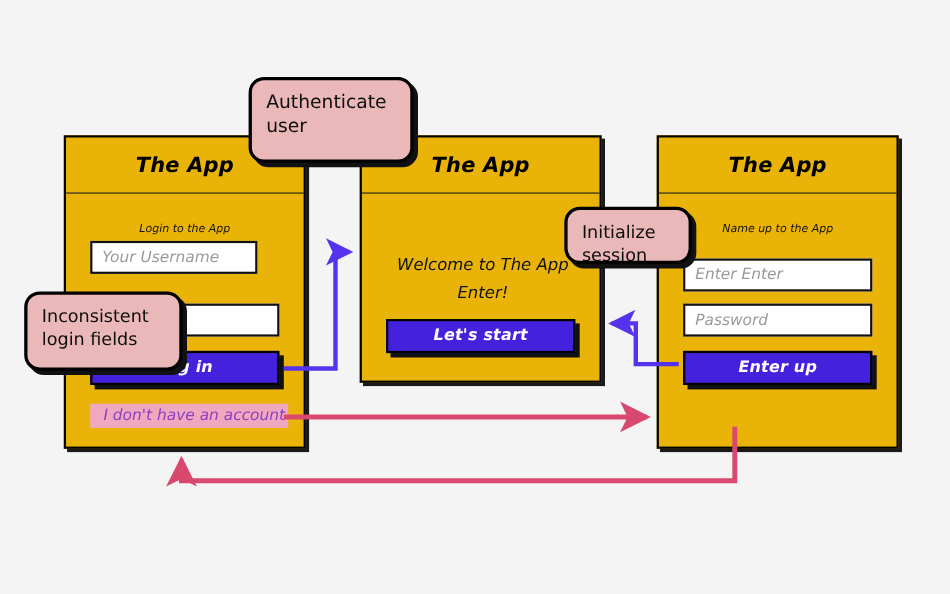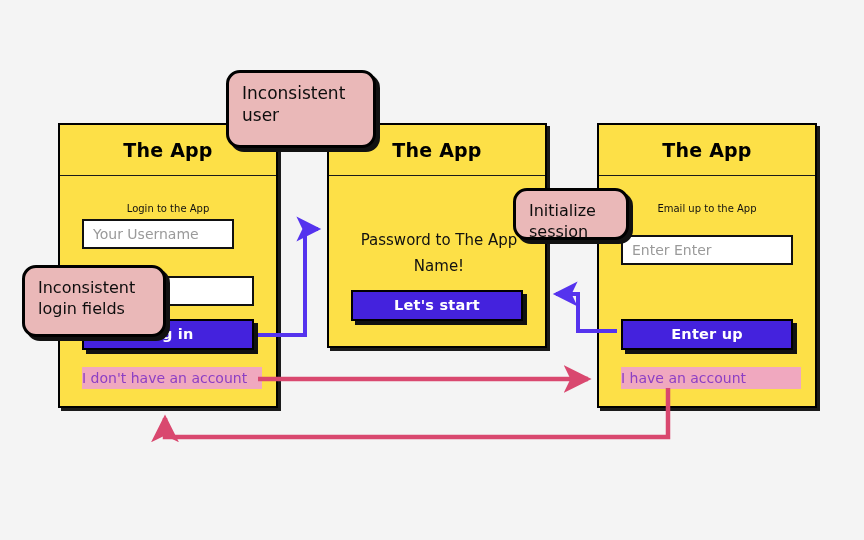--- a/index.html
+++ b/index.html
@@ -18,25 +18,26 @@
   #canvas {
     position: absolute;
     left: 0; top: 0;
     width: 864px;
     height: 540px;
   }
 
   
   .panel {
     position: absolute;
-    background: #fde047;
+    background: #eab308;
     border: 2.5px solid #000000;
     box-sizing: border-box;
     box-shadow: 3px 3px 0 0 #1a1a1a;
     z-index: 10;
+    font-style: italic;
   }
   .panel-title {
     position: absolute;
     left: 0;
     right: 0;
     top: 0;
     height: 50px;
     line-height: 50px;
     text-align: center;
     font-size: 19px;
@@ -86,21 +87,21 @@
     letter-spacing: .2px;
   }
   .link-hl {
     position: absolute;
     box-sizing: border-box;
     height: 22px;
     line-height: 22px;
     background: #f0a8bf;
     color: #8c3fc4;
     font-size: 14px;
-    padding: 0 0;
+    padding: 0 12px;
     white-space: nowrap;
     overflow: hidden;
   }
   .center-text {
     position: absolute;
     text-align: center;
     font-size: 15px;
     color: #111;
     line-height: 26px;
   }
@@ -142,32 +143,32 @@
       <div class="field" style="left:22px; top:44px; width:152px;">Your Username</div>
       <div class="field" style="left:22px; top:101px; width:172px;"></div>
       <div class="btn" style="left:22px; top:144px; width:172px;">Log in</div>
       <div class="link-hl" style="left:22px; top:192px; width:180px;">I don't have an account</div>
     </div>
   </div>
 
   <div class="panel" style="left:327px; top:123px; width:220px; height:225px;">
     <div class="panel-title">The App</div>
     <div class="panel-body">
-      <div class="center-text" style="left:14px; top:52px; width:192px;">Password to The App Name!</div>
+      <div class="center-text" style="left:14px; top:52px; width:192px;">Welcome to The App Enter!</div>
       <div class="btn" style="left:22px; top:115px; width:172px;">Let's start</div>
     </div>
   </div>
 
   <div class="panel" style="left:597px; top:123px; width:220px; height:285px;">
     <div class="panel-title">The App</div>
     <div class="panel-body">
-      <div class="panel-heading">Email up to the App</div>
+      <div class="panel-heading">Name up to the App</div>
       <div class="field" style="left:22px; top:60px; width:172px;">Enter Enter</div>
+      <div class="field" style="left:22px; top:101px; width:172px;">Password</div>
       <div class="btn" style="left:22px; top:144px; width:172px;">Enter up</div>
-      <div class="link-hl" style="left:22px; top:192px; width:180px;">I have an account</div>
     </div>
   </div>
 
   <svg id="wires" viewBox="0 0 864 540">
     <defs>
       <marker id="ah-blue" markerWidth="7" markerHeight="7" refX="5.4" refY="3.5" orient="auto" markerUnits="strokeWidth">
         <path d="M0,0.4 L6.2,3.5 L0,6.6 L1.5,3.5 Z" fill="#5533ee"></path>
       </marker>
       <marker id="ah-pink" markerWidth="7" markerHeight="7" refX="5.4" refY="3.5" orient="auto" markerUnits="strokeWidth">
         <path d="M0,0.4 L6.2,3.5 L0,6.6 L1.5,3.5 Z" fill="#d9486f"></path>
@@ -177,21 +178,21 @@
     <path d="M258,335 L305,335 L305,229 L318,229" fill="none" stroke="#5533ee" stroke-width="4" stroke-linejoin="miter" marker-end="url(#ah-blue)"></path>
 
     <path d="M617,331 L578,331 L578,294 L556,294" fill="none" stroke="#5533ee" stroke-width="4" stroke-linejoin="miter" marker-end="url(#ah-blue)"></path>
 
     <path d="M258,379 L588,379" fill="none" stroke="#d9486f" stroke-width="4.5" marker-end="url(#ah-pink)"></path>
 
     <path d="M668,388 L668,437 L165,437 L165,418" fill="none" stroke="#d9486f" stroke-width="4.5" stroke-linejoin="miter" marker-end="url(#ah-pink)"></path>
   </svg>
 
   <div class="note" style="left:226px; top:70px; width:150px; height:78px;">
-    <span>Inconsistent user</span>
+    <span>Authenticate user</span>
   </div>
 
   <div class="note note-sm" style="left:22px; top:265px; width:144px; height:72px;">
     <span>Inconsistent login fields</span>
   </div>
 
   <div class="note note-sm" style="left:513px; top:188px; width:116px; height:52px;">
     <span>Initialize session</span>
   </div>
 

